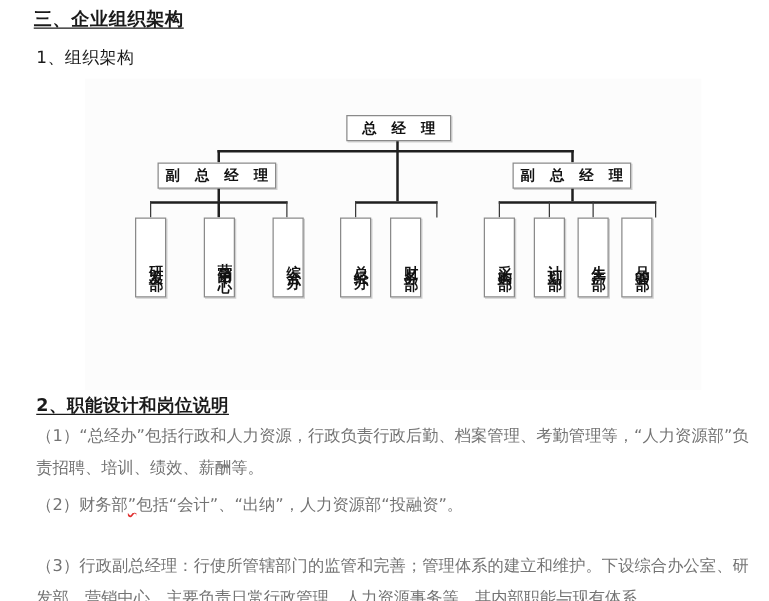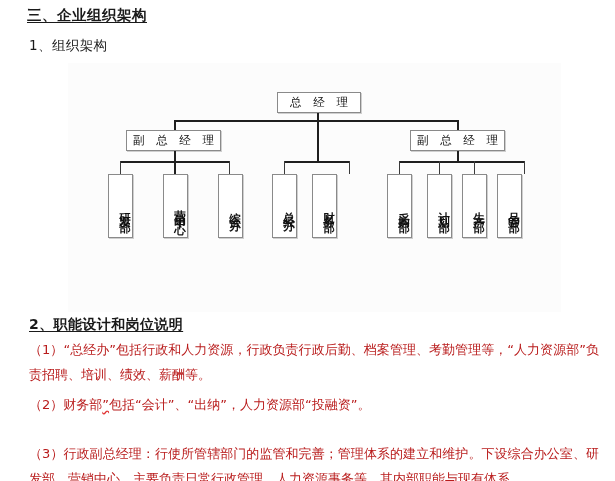--- a/index.html
+++ b/index.html
@@ -67,21 +67,21 @@
     box-shadow: 1px 1px 0 0 #cfcfcf;
     font-size: 11.5px;
     color: #111111;
     display: flex;
     align-items: center;
     justify-content: center;
   }
   .node.horiz {
     letter-spacing: 4px;
     text-indent: 4px;
-    font-weight: 400;
+    font-weight: 700;
     white-space: nowrap;
   }
   .node.vert {
     writing-mode: vertical-rl;
     text-orientation: upright;
     letter-spacing: 4px;
     font-weight: 600;
     padding-top: 6px;
     align-items: flex-start;
     justify-content: center;
@@ -94,21 +94,21 @@
   .linev { width: 2px; }
   .linev.thin { width: 1px; background: #3a3a3a; }
 
   
   .para {
     position: absolute;
     left: 29px;
     width: 570px;
     font-size: 13px;
     line-height: 25px;
-    color: #b91c1c;
+    color: #737373;
     text-align: justify;
   }
   #p1 { top: 337px; }
   #p2 { top: 392px; }
   #p3 { top: 417px; margin-top: 24px; }
   .sp-err {
     text-decoration: underline wavy #e03030;
     text-decoration-skip-ink: none;
     text-underline-offset: 1px;
   }

